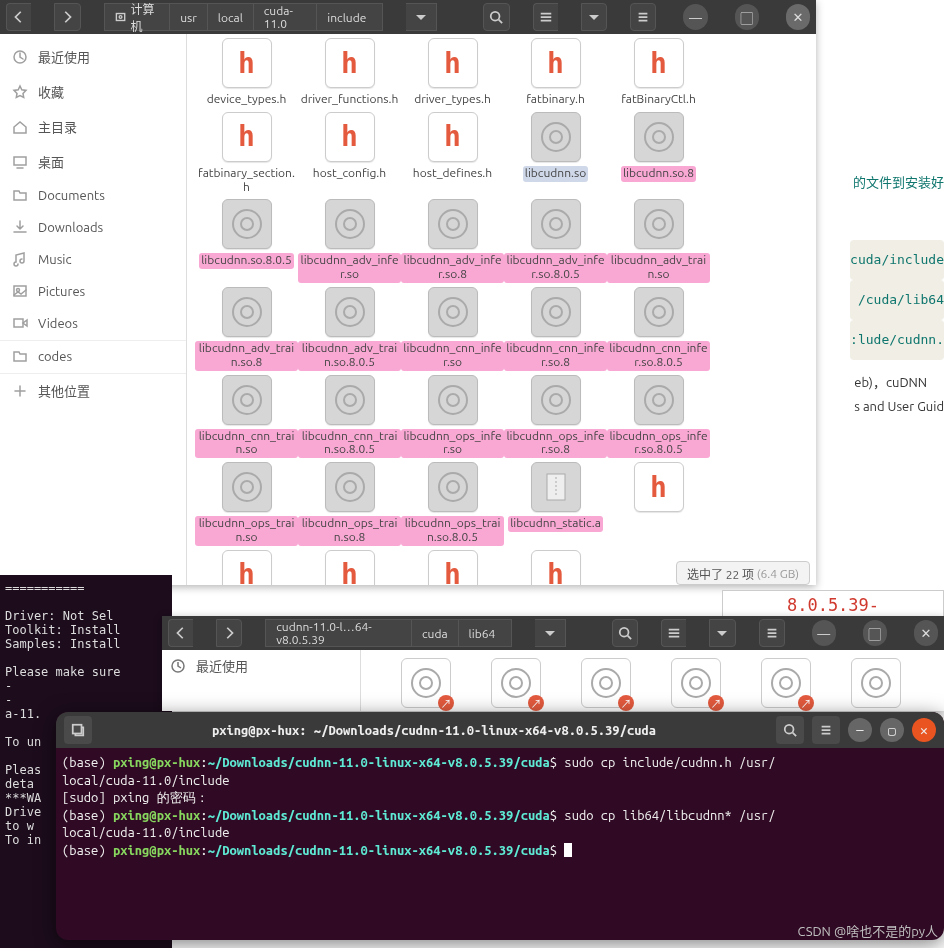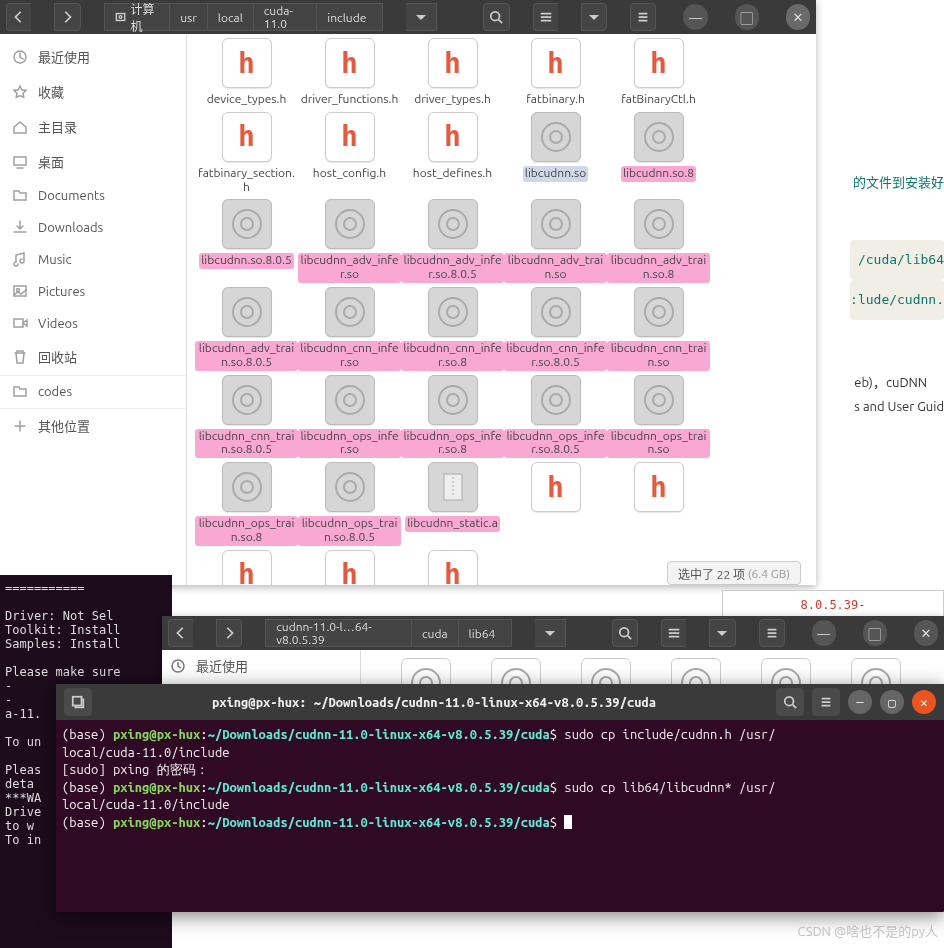--- a/index.html
+++ b/index.html
@@ -25,52 +25,53 @@
   .files{display:flex;flex-wrap:wrap;padding:4px 8px 30px;gap:0;align-content:flex-start;}
   .file{width:103px;display:flex;flex-direction:column;align-items:center;margin-bottom:4px;text-align:center;font-size:12px;color:#444;}
   .file .thumb{width:48px;height:48px;border:1px solid #ccc;border-radius:6px;background:#fff;display:flex;align-items:center;justify-content:center;box-shadow:0 1px 1px rgba(0,0,0,0.1);}
   .file.sel .thumb{background:#d6d6d6;border-color:#bbb;}
   .file .name{margin-top:4px;line-height:1.15;word-break:break-word;padding:0 2px 2px;}
   .file.sel .name{background:#f9a8d4;border-radius:3px;}
   .file.sel-blue .name{background:#cfd8e8;}
   .hglyph{font-weight:bold;color:#e35a3e;font-size:28px;font-family:monospace;}
   .gear{width:26px;height:26px;border-radius:50%;border:2px solid #aaa;position:relative;display:flex;align-items:center;justify-content:center;}
   .gear::after{content:"";width:10px;height:10px;border:2px solid #aaa;border-radius:50%;}
-  .status{position:absolute;bottom:0;right:15px;height:22px;background:#f3f3f3;border:1px solid #ccc;border-radius:4px;padding:0 10px;display:flex;align-items:center;font-size:12px;color:#555;}
+  .status{position:absolute;bottom:0;right:6px;height:22px;background:#f3f3f3;border:1px solid #ccc;border-radius:4px;padding:0 10px;display:flex;align-items:center;font-size:12px;color:#555;}
   .behind-text{position:absolute;right:0;top:164px;font-size:13px;line-height:36px;color:#0f766e;text-align:right;}
   .behind-text .box{background:#f0eee5;border-radius:4px;padding:2px 0;font-family:monospace;font-size:13px;}
   .behind-bottom{position:absolute;right:0;top:370px;font-size:13px;line-height:24px;}
   .term1{position:absolute;left:0;top:575px;width:162px;height:373px;background:#1c0c1c;font-family:monospace;font-size:12px;color:#ddd;padding:6px 5px;overflow:hidden;}
   
   .window2{position:absolute;left:162px;top:616px;width:782px;height:95px;background:#fff;box-shadow:0 2px 8px rgba(0,0,0,0.3);}
   .sidebar2{width:182px;background:#fff;border-right:1px solid #ddd;padding:6px 8px;}
   .content2{flex:1;display:flex;gap:40px;padding:8px 40px;}
   .thumb2{width:48px;height:48px;border:1px solid #ccc;border-radius:6px;background:#fff;display:flex;align-items:center;justify-content:center;position:relative;}
   .short{position:absolute;bottom:-4px;right:-4px;width:16px;height:16px;background:#e35a3e;border-radius:50%;color:#fff;font-size:11px;display:flex;align-items:center;justify-content:center;}
   
-  .terminal{position:absolute;left:56px;top:684px;width:888px;height:228px;background:#300a24;box-shadow:0 4px 20px rgba(0,0,0,0.5);border-radius:1px;overflow:hidden;font-family:"Ubuntu Mono",monospace;font-size:13px;}
+  .terminal{position:absolute;left:56px;top:712px;width:888px;height:228px;background:#300a24;box-shadow:0 4px 20px rgba(0,0,0,0.5);border-radius:12px;overflow:hidden;font-family:"Ubuntu Mono",monospace;font-size:13px;}
   .term-head{height:36px;background:#3a3a3a;display:flex;align-items:center;padding:0 8px;gap:8px;color:#eee;}
   .term-tab-btn{width:28px;height:28px;border-radius:4px;background:#4a4a4a;display:flex;align-items:center;justify-content:center;}
   .term-title{flex:1;text-align:center;font-weight:bold;font-size:13px;}
   .term-wc{width:24px;height:24px;border-radius:12px;background:#666;display:flex;align-items:center;justify-content:center;}
   .term-wc.close{background:#E95420;}
   .term-body{padding:6px 6px;color:#eee;line-height:1.35;}
   .grn{color:#87d75f;font-weight:bold;}
   .blu{color:#5eead4;font-weight:bold;}
   .cursor{display:inline-block;width:8px;height:14px;background:#fff;vertical-align:-2px;}
   .watermark{position:absolute;right:6px;bottom:8px;font-size:13px;color:#bfbfbf;}
   .svg-ico{width:14px;height:14px;stroke:#ccc;fill:none;stroke-width:2;}
-  .bg-right{position:absolute;right:0;top:590px;width:220px;height:28px;background:#fff;border:1px solid #ccc;font-family:monospace;font-size:12px;color:#d0392e;display:flex;align-items:center;justify-content:center;}
+  .bg-right{position:absolute;right:0;top:590px;width:220px;height:28px;background:#fff;border:1px solid #ccc;font-family:monospace;font-size:17px;color:#d0392e;display:flex;align-items:center;justify-content:center;}
 </style>
 </head>
 <body>
 
 <div class="behind-text">
   <div>的文件到安装好</div>
   <div style="height:40px"></div>
+  <div class="box">cuda/include</div>
   <div class="box">/cuda/lib64</div>
   <div class="box">:lude/cudnn.</div>
 </div>
 <div class="behind-bottom">
   <div>eb)，cuDNN</div>
   <div>s and User Guid</div>
 </div>
 <div class="bg-right">8.0.5.39-</div>
 
 <div class="term1" id="bg-term">===========<br>&nbsp;<br>Driver:   Not Sel<br>Toolkit:  Install<br>Samples:  Install<br>&nbsp;<br>Please make sure<br> -<br> -<br>a-11.<br>&nbsp;<br>To un<br>&nbsp;<br>Pleas<br> deta<br>***WA<br>Drive<br> to w<br>To in<br> </div>
@@ -181,26 +182,20 @@
           </svg>
           <span>Pictures</span>
         </div>
         <div class="item">
           <svg viewBox="0 0 16 16" fill="none" stroke="#777" stroke-width="1.5" stroke-linecap="round">
             <rect x="2" y="4" width="9" height="8"></rect>
             <path d="M11 8l4-3v6z"></path>
           </svg>
           <span>Videos</span>
         </div>
-        <div class="item">
-          <svg viewBox="0 0 16 16" fill="none" stroke="#777" stroke-width="1.5" stroke-linecap="round">
-            <path d="M3 4h10M5 4V2h6v2M4 4l1 10h6l1-10"></path>
-          </svg>
-          <span>回收站</span>
-        </div>
         <div class="item" style="border-top: 1px solid rgb(238, 238, 238);">
           <svg viewBox="0 0 16 16" fill="none" stroke="#777" stroke-width="1.5" stroke-linecap="round">
             <path d="M2 4h5l1 2h6v7H2z"></path>
           </svg>
           <span>codes</span>
         </div>
         <div class="item" style="border-top: 1px solid rgb(238, 238, 238);">
           <svg viewBox="0 0 16 16" fill="none" stroke="#777" stroke-width="1.5" stroke-linecap="round">
             <path d="M8 3v10M3 8h10"></path>
           </svg>
@@ -273,20 +268,26 @@
             <div class="thumb">
               <div class="gear"></div>
             </div>
             <div class="name">libcudnn.so.8.0.5</div>
           </div>
           <div class="file sel">
             <div class="thumb">
               <div class="gear"></div>
             </div>
             <div class="name">libcudnn_adv_infer.so</div>
+          </div>
+          <div class="file sel">
+            <div class="thumb">
+              <div class="gear"></div>
+            </div>
+            <div class="name">libcudnn_adv_infer.so.8</div>
           </div>
           <div class="file sel">
             <div class="thumb">
               <div class="gear"></div>
             </div>
             <div class="name">libcudnn_adv_infer.so.8.0.5</div>
           </div>
           <div class="file sel">
             <div class="thumb">
               <div class="gear"></div>

